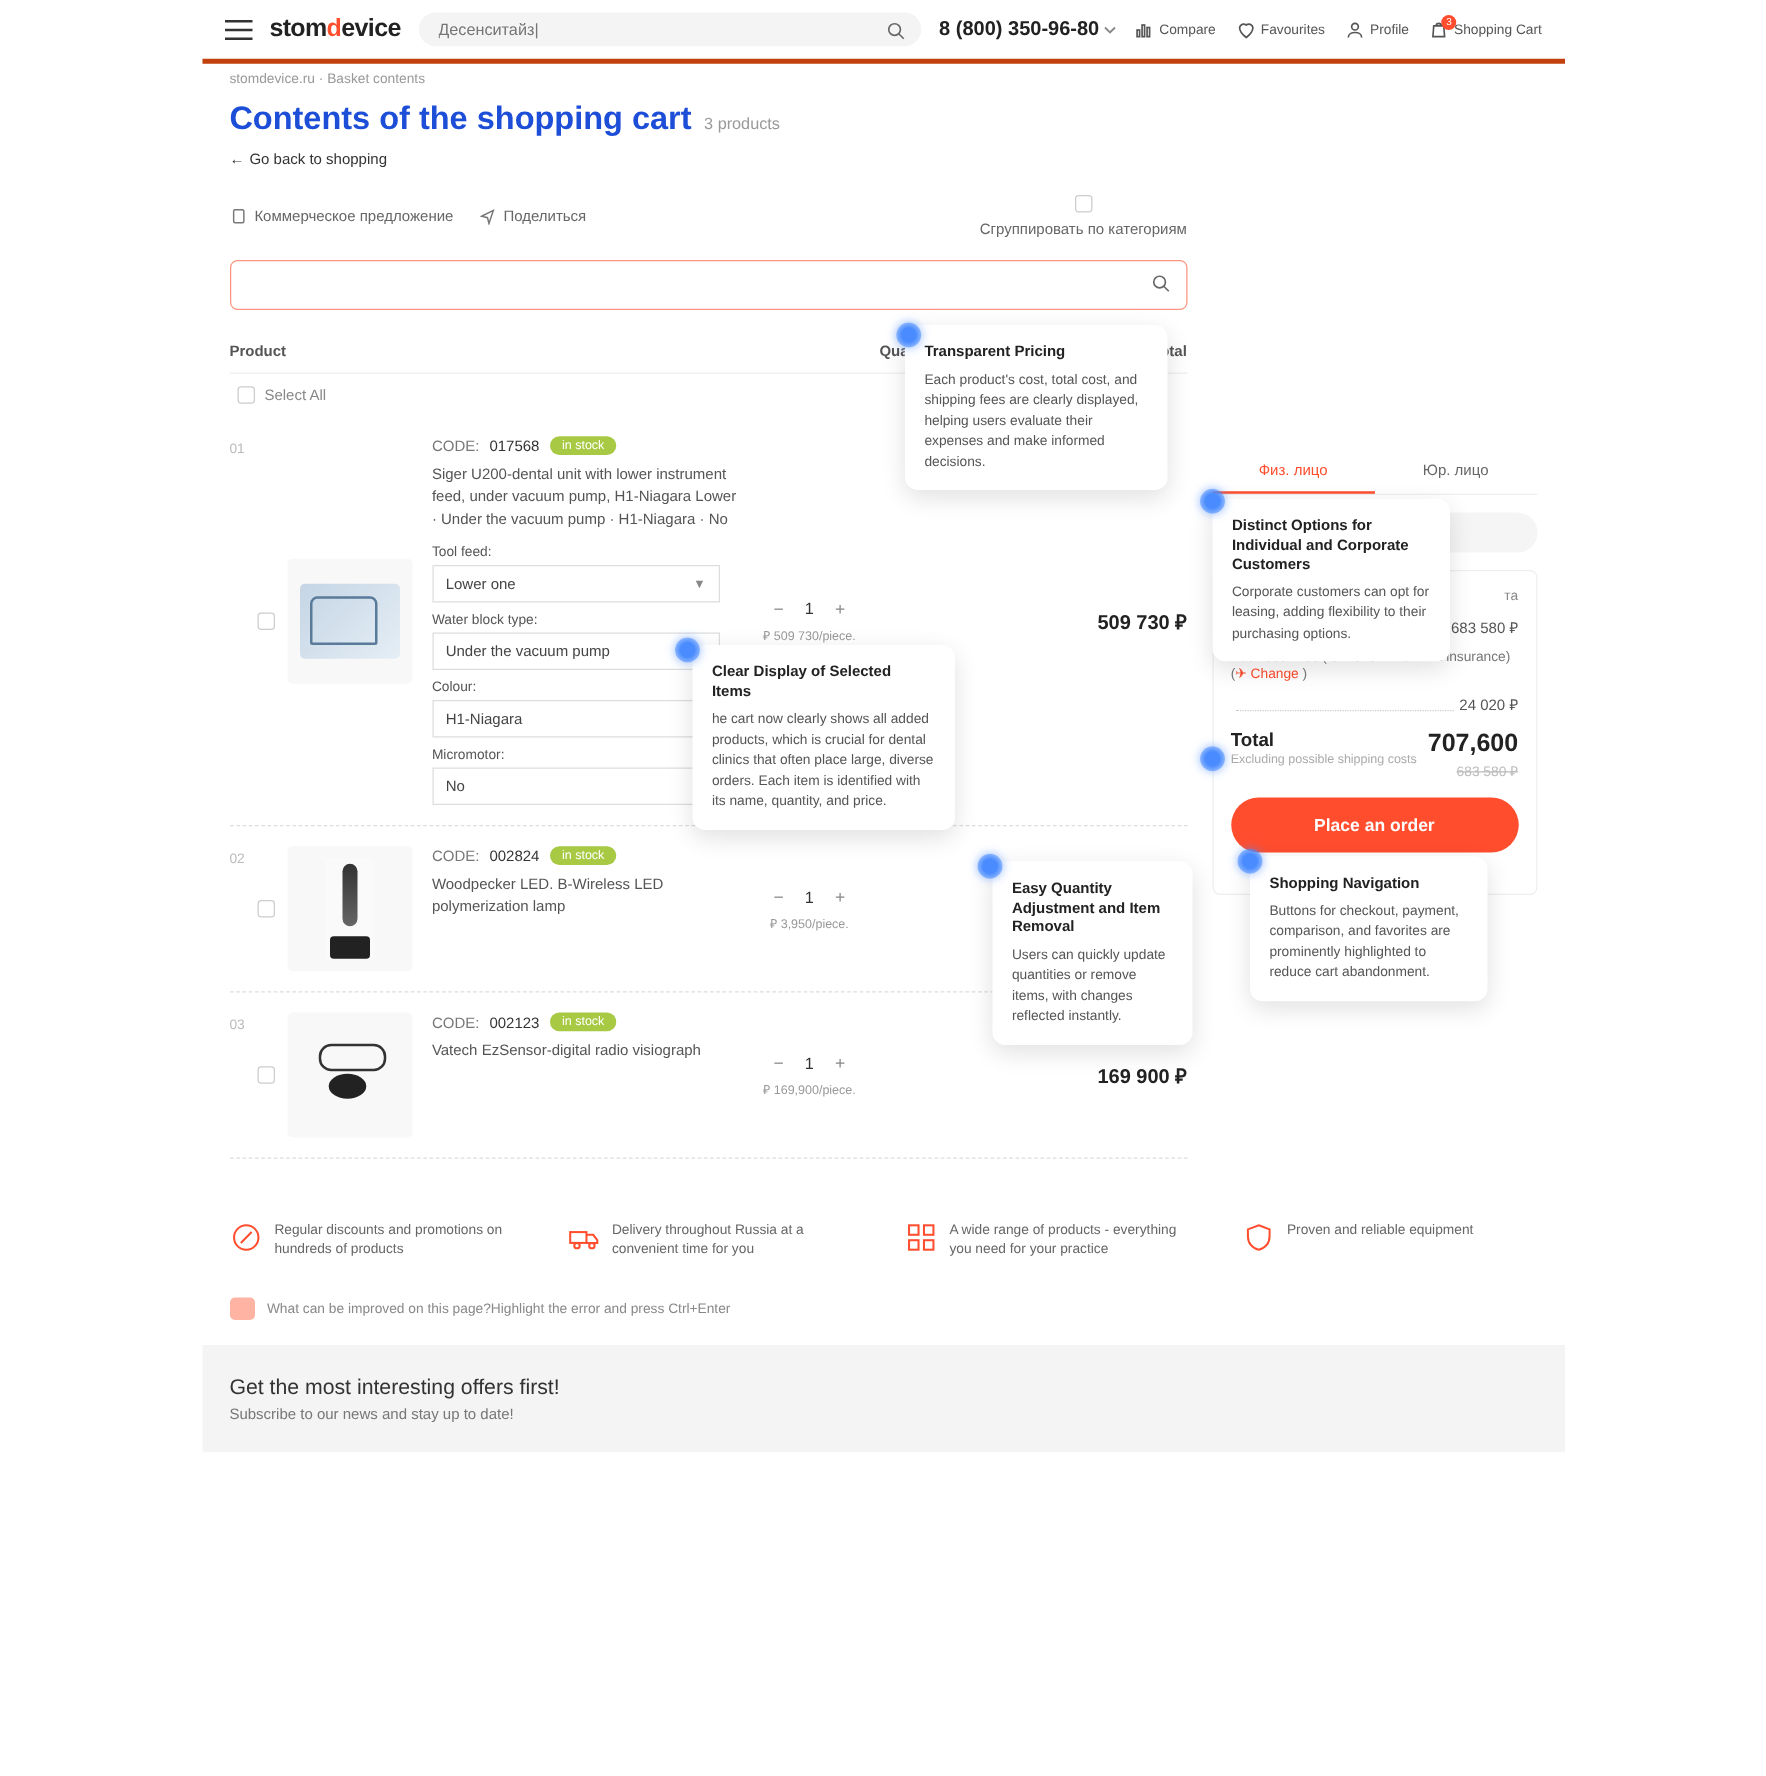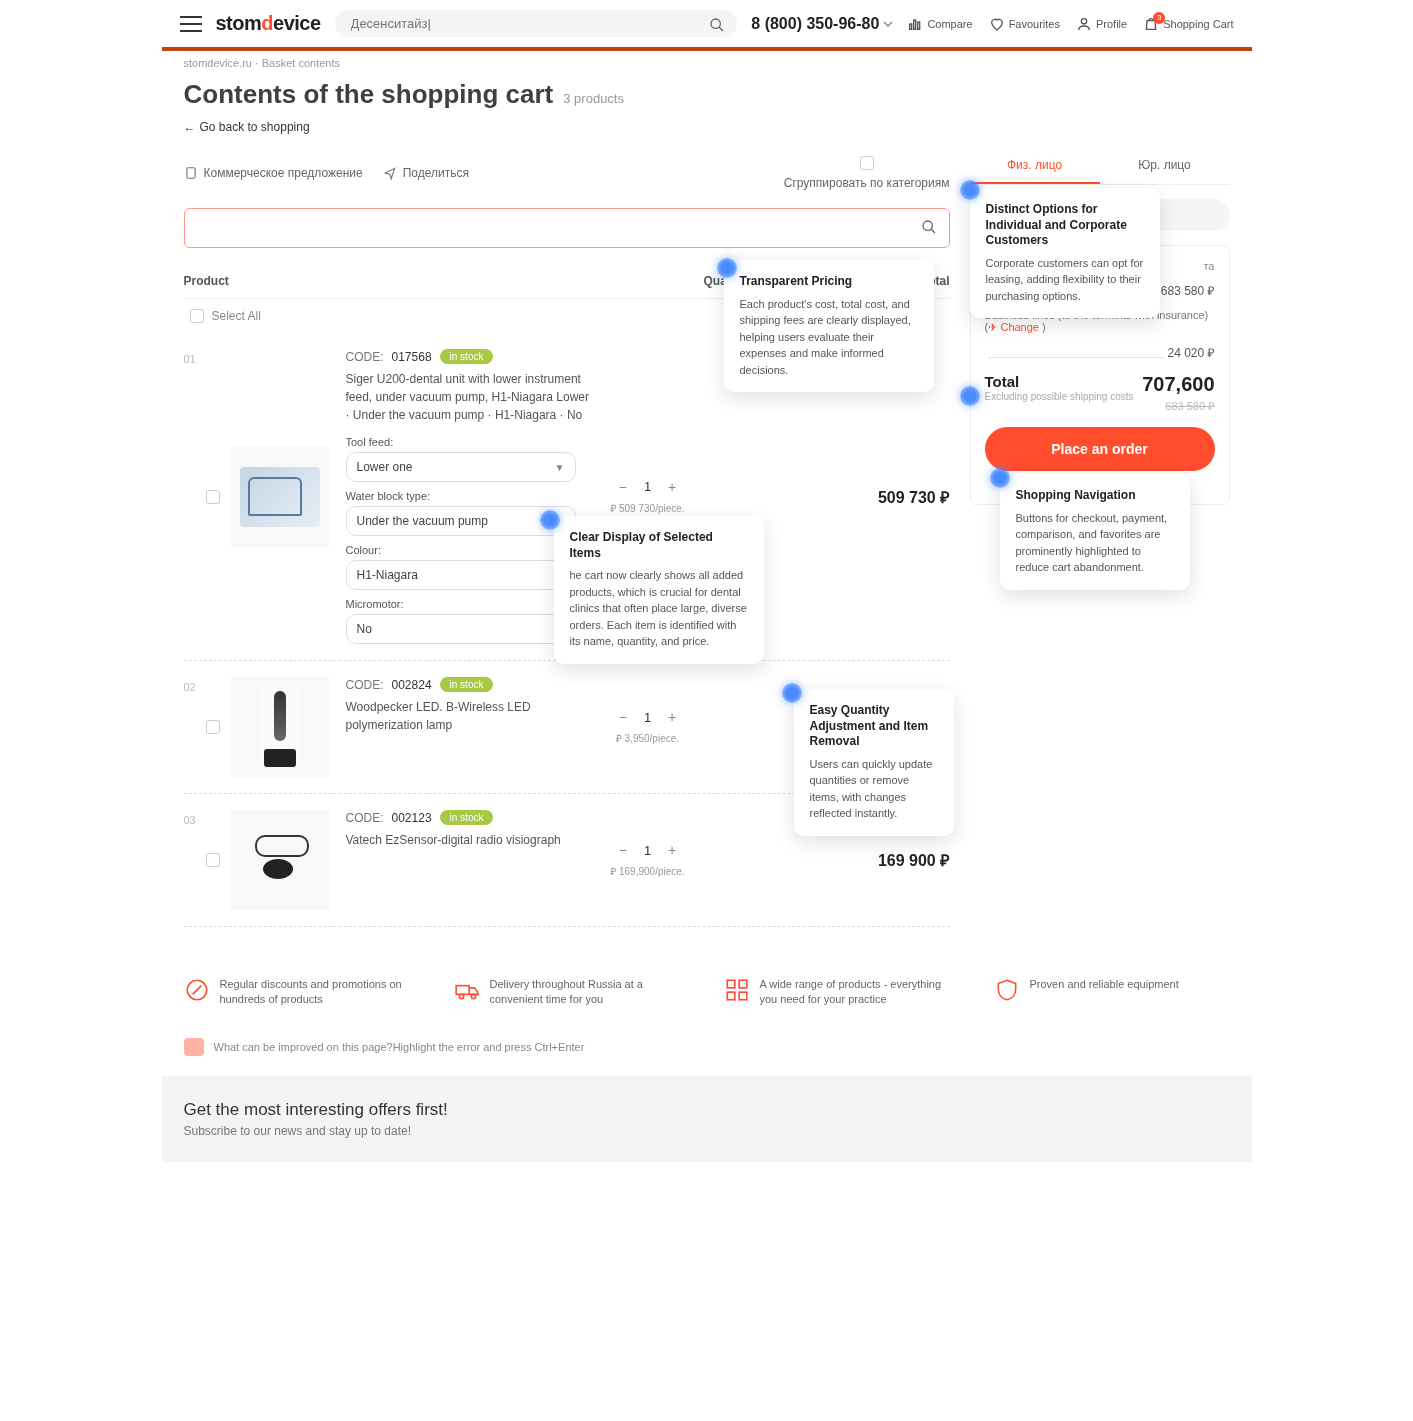--- a/index.html
+++ b/index.html
@@ -17,26 +17,26 @@
 .search-box .sicon { position: absolute; right: 12px; top: 7px; color: #666; }
 .phone { font-weight: 700; font-size: 16px; color: #222; display: flex; align-items: center; gap: 4px; }
 .hdr-links { display: flex; gap: 16px; align-items: flex-start; font-size: 11px; color: #555; }
 .hdr-link { display: flex; align-items: center; gap: 4px; cursor: pointer; position: relative; }
 .hdr-link svg { width: 16px; height: 16px; }
 .badge-dot { position: absolute; top: -4px; left: 10px; background: #ff4d2e; color: #fff; border-radius: 50%; width: 12px; height: 12px; font-size: 8px; display: flex; align-items: center; justify-content: center; }
 
 
 .crumb { padding: 6px 22px; font-size: 11px; color: #999; }
 .title-row { padding: 4px 22px 8px; display: flex; align-items: baseline; gap: 10px; }
-.title-row h1 { font-size: 26px; font-weight: 600; color: #404040; text-align: center; }
+.title-row h1 { font-size: 26px; font-weight: 600; color: #1d4ed8; text-align: center; }
 .title-row .count { font-size: 13px; color: #999; }
 .back-link { padding: 2px 22px 14px; font-size: 12px; color: #333; display: flex; align-items: center; gap: 4px; cursor: pointer; }
 
 
-.main { display: flex; gap: 20px; padding: 0 22px 30px; position: relative; }
+.main { display: flex; gap: 20px; padding: 0 22px 30px; position: relative; align-items: center; }
 .left { flex: 1; }
 .toprow { display: flex; align-items: center; gap: 20px; padding: 8px 0; font-size: 12px; color: #666; }
 .toprow .grp { margin-left: auto; display: flex; align-items: center; gap: 6px; flex-direction: column; }
 .toprow svg { width: 14px; height: 14px; }
 .filterbox { border: 1px solid #ff9580; border-radius: 6px; height: 40px; margin: 10px 0 20px; position: relative; }
 .filterbox .sicon { position: absolute; right: 12px; top: 10px; color: #666; }
 
 .thead { display: flex; font-size: 12px; color: #555; padding: 6px 0 10px; border-bottom: 1px solid #eee; }
 .th-prod { flex: 0 0 520px; font-weight: 600; }
 .th-qty { flex: 0 0 100px; font-weight: 600; }
@@ -48,21 +48,21 @@
 .item { display: flex; padding: 16px 0; border-bottom: 1px dashed #ddd; position: relative; }
 .item-num { width: 22px; font-size: 11px; color: #bbb; padding-top: 4px; }
 .item-chk { width: 24px; display: flex; align-items: center; }
 .item-img { width: 100px; height: 100px; background: #f8f8f8; border-radius: 4px; display: flex; align-items: center; justify-content: center; margin-right: 16px; align-self: center; }
 .item-body { flex: 1; }
 .code-row { display: flex; align-items: center; gap: 8px; font-size: 12px; color: #777; margin-bottom: 6px; }
 .code-row .cval { color: #333; }
 .stock-pill { background: #a8c944; color: #fff; font-size: 10px; padding: 2px 10px; border-radius: 10px; }
 .item-title { font-size: 12px; color: #555; line-height: 1.5; margin-bottom: 12px; max-width: 380px; }
 .opt-label { font-size: 11px; color: #555; margin-bottom: 4px; margin-top: 8px; }
-.select { border: 1px solid #ddd; border-radius: 10px; padding: 7px 10px; font-size: 12px; color: #444; display: flex; justify-content: space-between; align-items: center; width: 230px; background: #fff; cursor: pointer; }
+.select { border: 1px solid #ddd; border-radius: 0; padding: 7px 10px; font-size: 12px; color: #444; display: flex; justify-content: space-between; align-items: center; width: 230px; background: #fff; cursor: pointer; }
 .select .chev { color: #888; font-size: 10px; }
 
 .qty-col { width: 110px; display: flex; flex-direction: column; align-items: center; justify-content: center; }
 .qty-ctrl { display: flex; align-items: center; gap: 14px; }
 .qty-btn { width: 14px; text-align: center; color: #888; cursor: pointer; font-size: 14px; }
 .qty-val { font-size: 13px; }
 .ppu { font-size: 10px; color: #999; margin-top: 6px; }
 
 .tot-col { flex: 1; text-align: right; display: flex; align-items: center; justify-content: flex-end; font-size: 16px; font-weight: 600; color: #222; }
 

